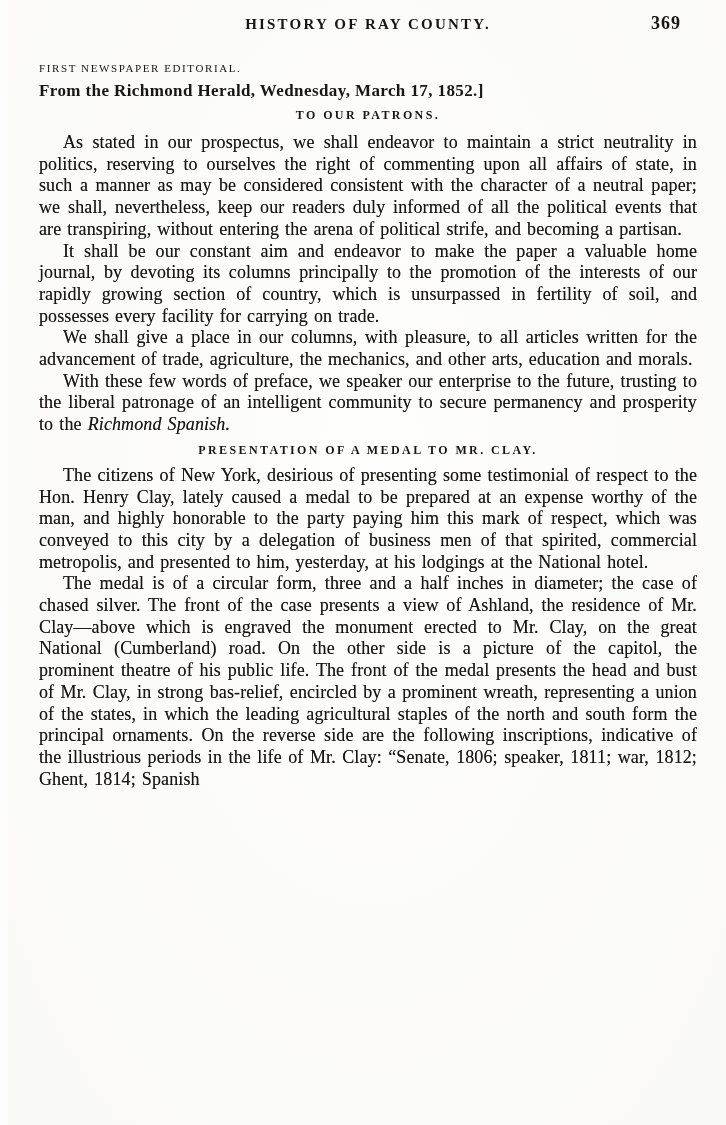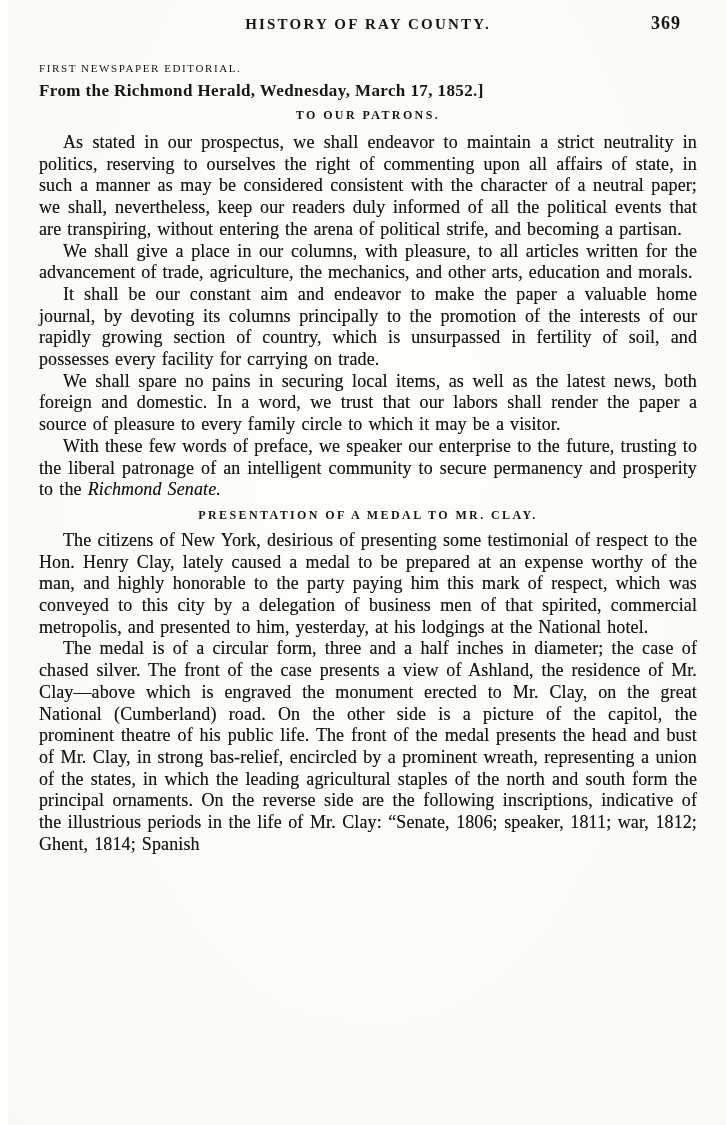--- a/index.html
+++ b/index.html
@@ -86,24 +86,23 @@
     <span class="head-title">HISTORY OF RAY COUNTY.</span>
     <span class="page-num">369</span>
   </header>
 
   <section>
     <h1 class="article-title">FIRST NEWSPAPER EDITORIAL.</h1>
     <div class="source-line">From the Richmond Herald, Wednesday, March 17, 1852.]</div>
     <h2 class="sub-heading">TO OUR PATRONS.</h2>
 
     <p class="para">As stated in our prospectus, we shall endeavor to maintain a strict neutrality in politics, reserving to ourselves the right of commenting upon all affairs of state, in such a manner as may be considered consistent with the character of a neutral paper; we shall, nevertheless, keep our readers duly informed of all the political events that are transpiring, without entering the arena of political strife, and becoming a partisan.</p>
+    <p class="para">It shall be our constant aim and endeavor to make the paper a valuable home journal, by devoting its columns principally to the promotion of the interests of our rapidly growing section of country, which is unsurpassed in fertility of soil, and possesses every facility for carrying on trade.</p>
     <p class="para">We shall give a place in our columns, with pleasure, to all articles written for the advancement of trade, agriculture, the mechanics, and other arts, education and morals.</p>
-    <p class="para">It shall be our constant aim and endeavor to make the paper a valuable home journal, by devoting its columns principally to the promotion of the interests of our rapidly growing section of country, which is unsurpassed in fertility of soil, and possesses every facility for carrying on trade.</p>
-    <p class="para">We shall spare no pains in securing local items, as well as the latest news, both foreign and domestic.  In a word, we trust that our labors shall render the paper a source of pleasure to every family circle to which it may be a visitor.</p>
-    <p class="para"><span>With these few words of preface, we speaker our enterprise to the future, trusting to the liberal patronage of an intelligent community to secure permanency and prosperity to the </span><span class="italic">Richmond Senate.</span></p>
+    <p class="para"><span>With these few words of preface, we speaker our enterprise to the future, trusting to the liberal patronage of an intelligent community to secure permanency and prosperity to the </span><span class="italic">Richmond Spanish.</span></p>
   </section>
 
   <section>
     <h2 class="sub-heading medal-heading">PRESENTATION OF A MEDAL TO MR. CLAY.</h2>
     <p class="para">The citizens of New York, desirious of presenting some testimonial of respect to the Hon. Henry Clay, lately caused a medal to be prepared at an expense worthy of the man, and highly honorable to the party paying him this mark of respect, which was conveyed to this city by a delegation of business men of that spirited, commercial metropolis, and presented to him, yesterday, at his lodgings at the National hotel.</p>
     <p class="para">The medal is of a circular form, three and a half inches in diameter; the case of chased silver.  The front of the case presents a view of Ashland, the residence of Mr. Clay—above which is engraved the monument erected to Mr. Clay, on the great National (Cumberland) road.  On the other side is a picture of the capitol, the prominent theatre of his public life.  The front of the medal presents the head and bust of Mr. Clay, in strong bas-relief, encircled by a prominent wreath, representing a union of the states, in which the leading agricultural staples of the north and south form the principal ornaments.  On the reverse side are the following inscriptions, indicative of the illustrious periods in the life of Mr. Clay:  “Senate, 1806; speaker, 1811; war, 1812; Ghent, 1814; Spanish</p>
   </section>
 
 </div>
 

